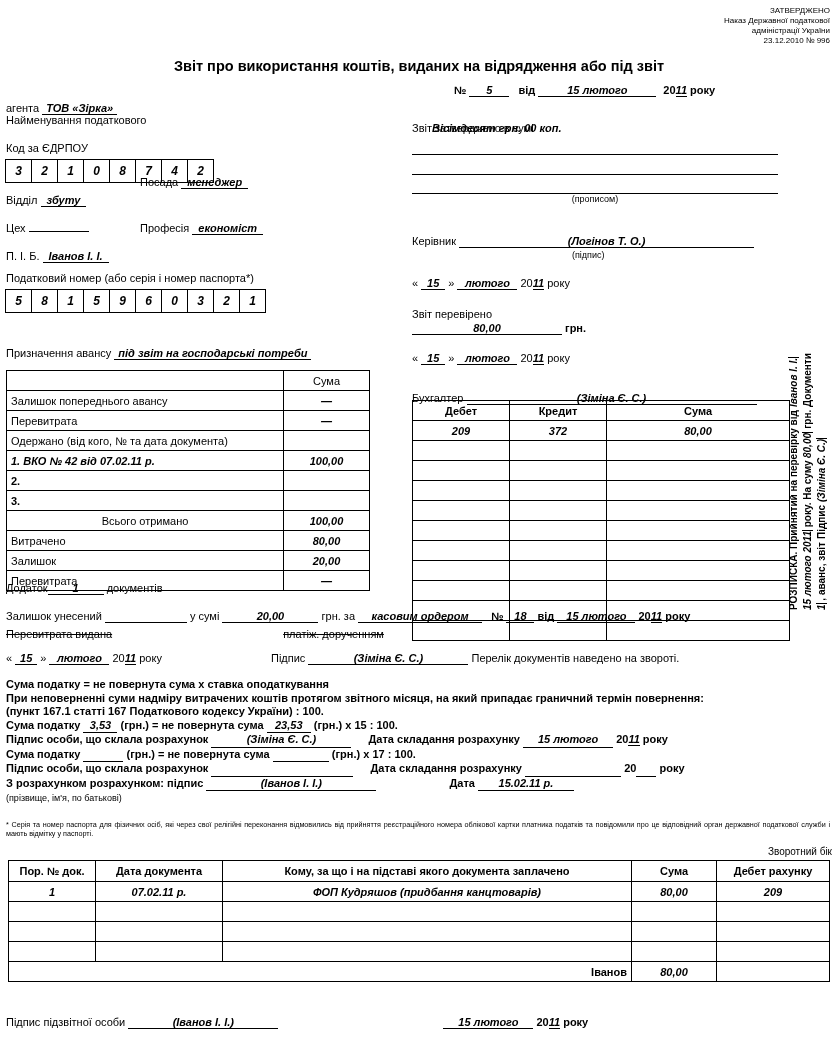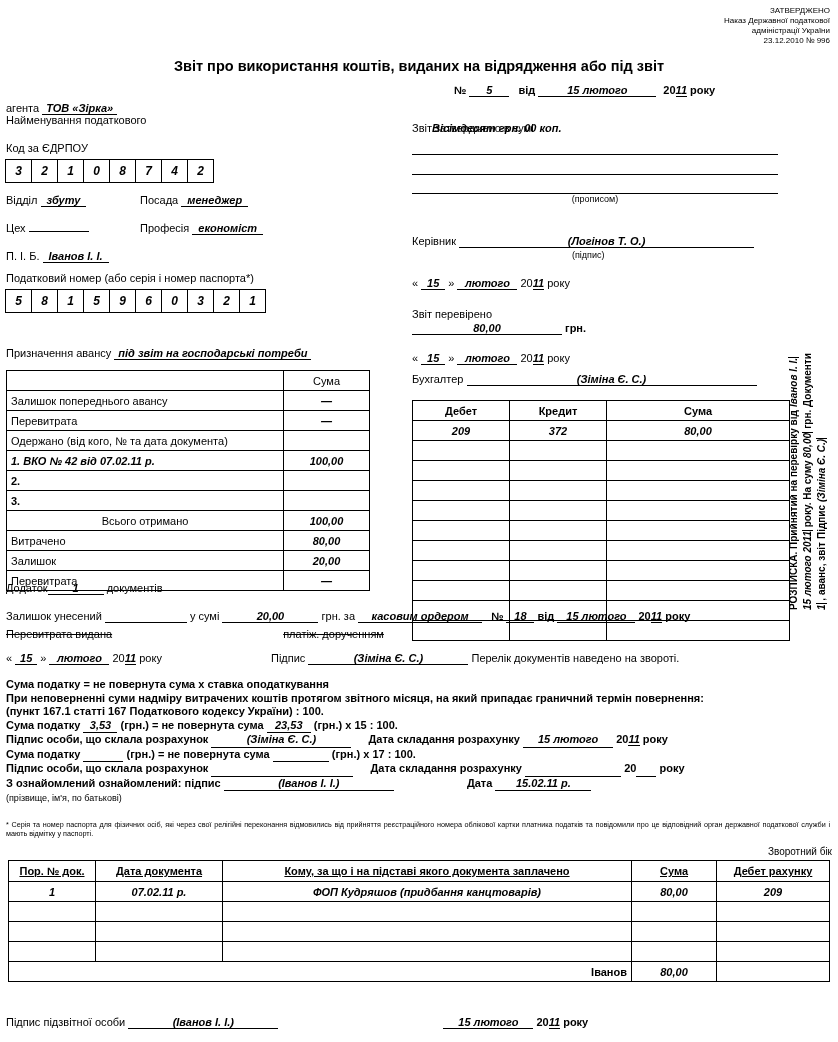--- a/index.html
+++ b/index.html
@@ -47,21 +47,21 @@
   
   .vert{
     position:absolute;
     writing-mode:vertical-rl;
     transform:rotate(180deg);
     font-size:10px;
     white-space:nowrap;
   }
   
   #back-table{width:822px;}
-  #back-table th{height:20px;text-align:center;font-weight:bold;font-size:11px;text-decoration:underline;}
+  #back-table th{height:20px;text-align:center;font-weight:bold;font-size:11px;}
   #back-table td{height:19px;font-size:11px;}
   .tc{text-align:center;}
   .small-note{font-size:7.2px;line-height:9px;}
 </style>
 </head>
 <body>
 
 <div class="page">
 
   <div class="abs approve">
@@ -99,21 +99,21 @@
     <div>8</div>
     <div>7</div>
     <div>4</div>
     <div>2</div>
   </div>
 
   <div class="abs" style="left:6px;top:194px;">
     <span>Відділ</span>
     <span class="bi" style="border-bottom:1px solid #000;padding:0 6px;">збуту</span>
   </div>
-  <div class="abs" style="left:140px;top:194px;">
+  <div class="abs" style="left:140px;top:176px;">
     <span>Посада</span>
     <span class="bi" style="border-bottom:1px solid #000;padding:0 6px;">менеджер</span>
   </div>
 
   <div class="abs" style="left:6px;top:222px;">
     <span>Цех</span>
     <span class="bi" style="display:inline-block;min-width:60px;border-bottom:1px solid #000;"></span>
   </div>
   <div class="abs" style="left:140px;top:222px;">
     <span>Професія</span>
@@ -228,21 +228,21 @@
 
   <div class="abs" style="left:412px;top:352px;">
     <span>«</span>
     <span class="bi ul" style="display:inline-block;width:24px;text-align:center;">15</span>
     <span>»</span>
     <span class="bi ul" style="display:inline-block;width:60px;text-align:center;">лютого</span>
     <span>20</span><span class="bi ul">11</span>
     <span>року</span>
   </div>
 
-  <div class="abs" style="left:412px;top:373px;">
+  <div class="abs" style="left:412px;top:392px;">
     <span>Бухгалтер</span>
     <span class="bi" style="display:inline-block;width:290px;border-bottom:1px solid #000;text-align:center;">(Зіміна Є. С.)</span>
   </div>
 
   <table class="abs" id="dk-table" style="left:412px;top:400px;">
     <tbody>
       <tr>
         <th style="width:88px;">Дебет</th>
         <th style="width:88px;">Кредит</th>
         <th>Сума</th>
@@ -383,21 +383,21 @@
     </div>
     <div>
       <span class="b">Підпис особи, що склала розрахунок</span>
       <span class="ul" style="display:inline-block;width:142px;">&nbsp;</span>
       <span class="b" style="margin-left:14px;">Дата складання розрахунку</span>
       <span class="ul" style="display:inline-block;width:96px;">&nbsp;</span>
       <span class="b">20</span><span class="ul" style="display:inline-block;width:20px;">&nbsp;</span>
       <span class="b">року</span>
     </div>
     <div>
-      <span class="b">З ознайомлений ознайомлений: підпис</span>
+      <span class="b">З розрахунком розрахунком: підпис</span>
       <span class="bi ul" style="display:inline-block;width:170px;text-align:center;">(Іванов І. І.)</span>
       <span class="b" style="margin-left:70px;">Дата</span>
       <span class="bi ul" style="display:inline-block;width:96px;text-align:center;">15.02.11 р.</span>
     </div>
     <div class="sm" style="text-align:left;margin-top:1px;padding-right:140px;">(прізвище, ім'я, по батькові)</div>
   </div>
 
   <div class="abs small-note" style="left:6px;top:820px;width:824px;text-align:justify;">* Серія та номер паспорта для фізичних осіб, які через свої релігійні переконання відмовились від прийняття реєстраційного номера облікової картки платника податків та повідомили про це відповідний орган державної податкової служби і мають відмітку у паспорті.</div>
 
   <div class="abs" style="left:0;top:846px;width:832px;text-align:right;font-size:10px;">Зворотний бік</div>

